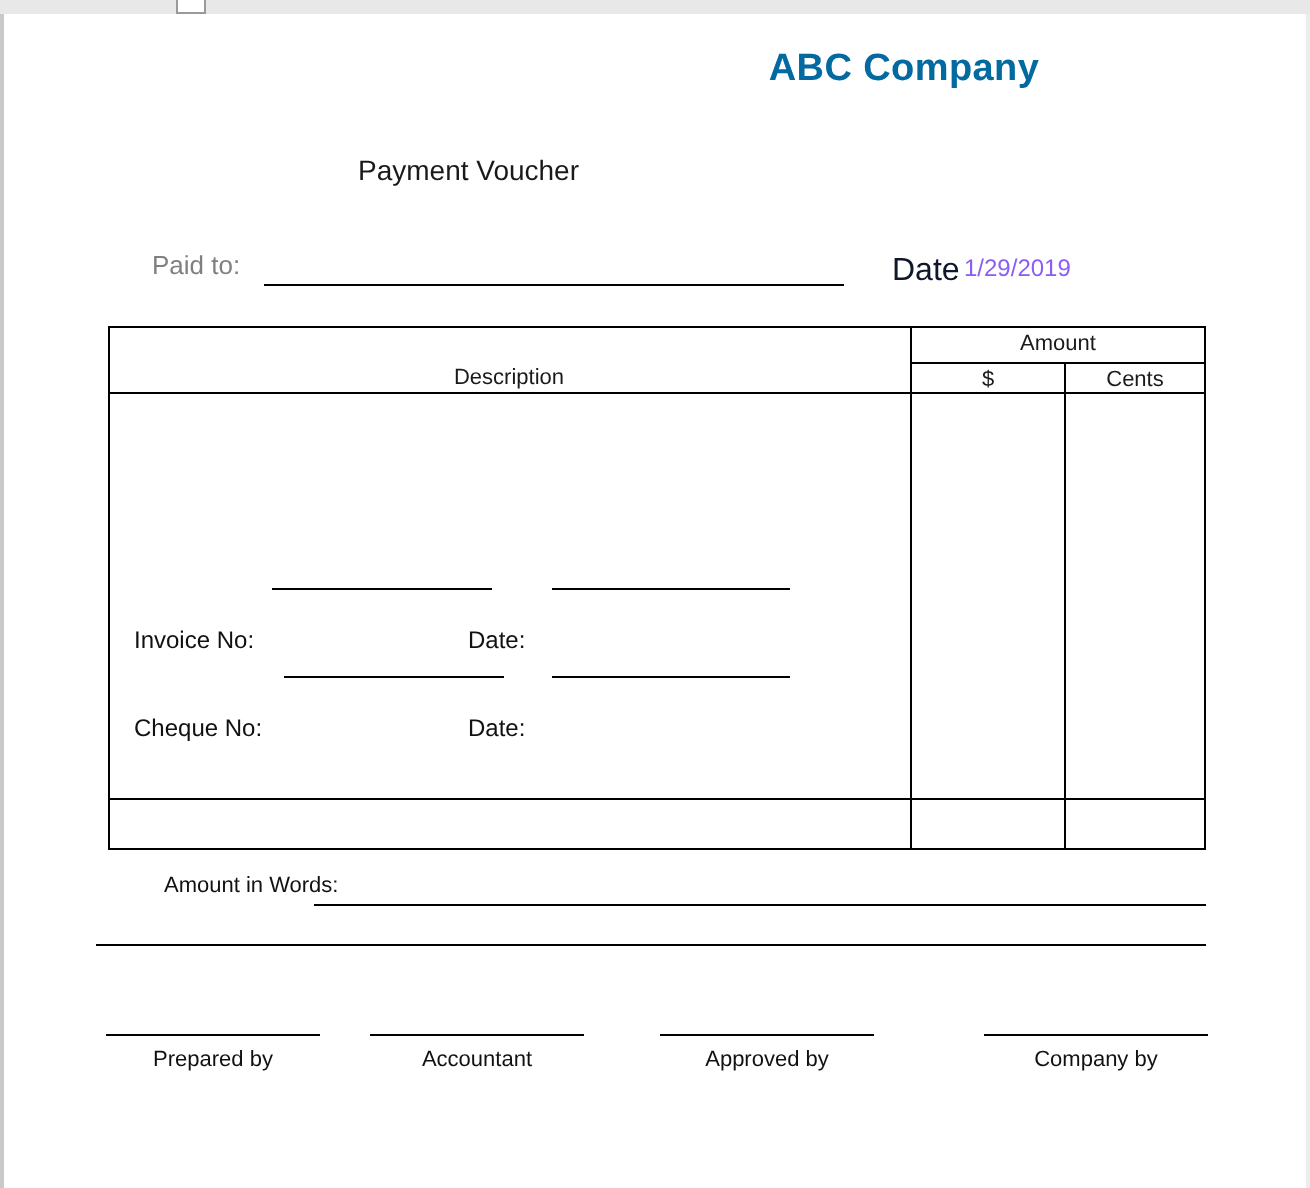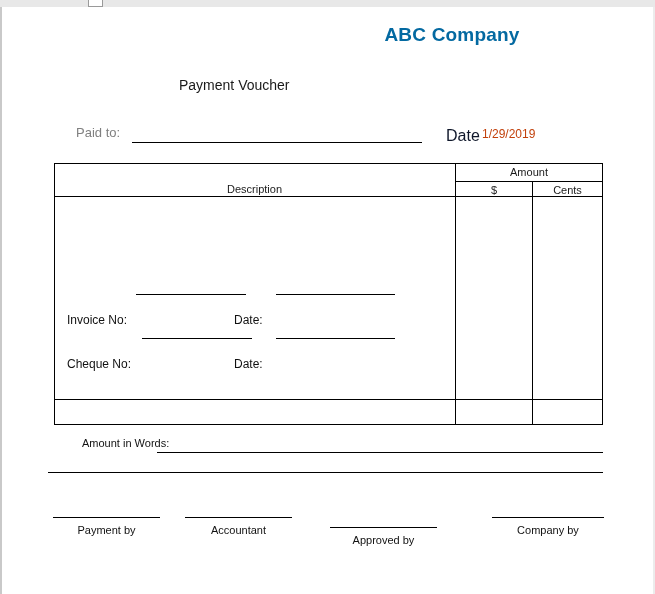--- a/index.html
+++ b/index.html
@@ -101,21 +101,21 @@
     left: 444px;
     top: 120px;
     font-size: 16px;
     color: #0f172a;
   }
   #date-value {
     position: absolute;
     left: 480px;
     top: 120px;
     font-size: 12px;
-    color: #c2410c;
+    color: #8b5cf6;
   }
 
   
   #voucher-table {
     position: absolute;
     left: 52px;
     top: 156px;
     width: 549px;
     height: 262px;
     box-sizing: border-box;
@@ -212,21 +212,21 @@
     background: #000000;
   }
   .sig-caption {
     margin-top: 6px;
     text-align: center;
     font-size: 11px;
     color: #111111;
   }
   #sig-0 { left: 51px;  width: 107px; }
   #sig-1 { left: 183px; width: 107px; }
-  #sig-2 { left: 328px; width: 107px; margin-top: 10px; }
+  #sig-2 { left: 328px; width: 107px; }
   #sig-3 { left: 490px; width: 112px; }
 </style>
 </head>
 <body>
 
 <div id="app-strip"></div>
 <div id="page-tab"></div>
 <div id="page-left-edge"></div>
 <div id="page-right-edge"></div>
 
@@ -270,21 +270,21 @@
     <div class="field-line" id="line-cheque-date"></div>
 
   </div>
 
   <div id="amount-words-label">Amount in Words:</div>
   <div id="amount-words-line-1"></div>
   <div id="amount-words-line-2"></div>
 
   <div class="sig-block" id="sig-0">
     <div class="sig-line"></div>
-    <div class="sig-caption">Payment by</div>
+    <div class="sig-caption">Prepared by</div>
   </div>
   <div class="sig-block" id="sig-1">
     <div class="sig-line"></div>
     <div class="sig-caption">Accountant</div>
   </div>
   <div class="sig-block" id="sig-2">
     <div class="sig-line"></div>
     <div class="sig-caption">Approved by</div>
   </div>
   <div class="sig-block" id="sig-3">

